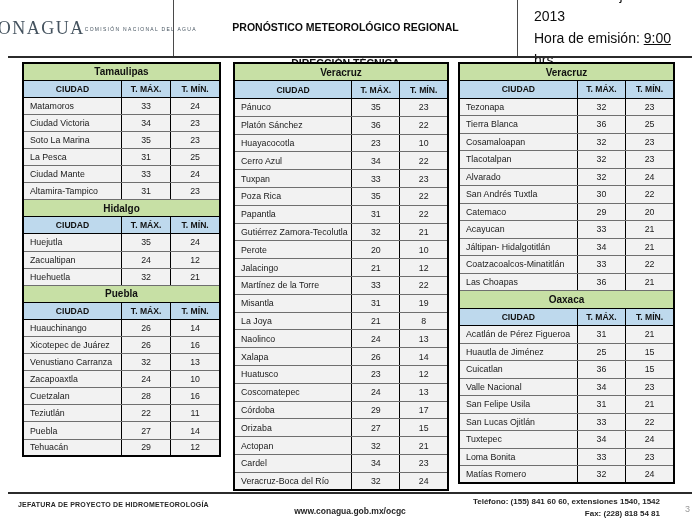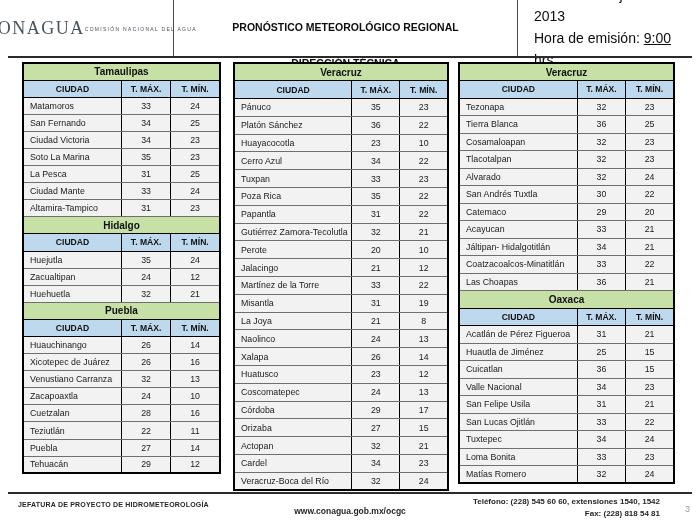--- a/index.html
+++ b/index.html
@@ -134,25 +134,20 @@
               <td class="chead">CIUDAD</td>
               <td class="chead">T. MÁX.</td>
               <td class="chead">T. MÍN.</td>
             </tr>
             <tr>
               <td class="data city">Matamoros</td>
               <td class="data num">33</td>
               <td class="data num">24</td>
             </tr>
             <tr>
-              <td class="data city">San Fernando</td>
-              <td class="data num">34</td>
-              <td class="data num">25</td>
-            </tr>
-            <tr>
               <td class="data city">Ciudad Victoria</td>
               <td class="data num">34</td>
               <td class="data num">23</td>
             </tr>
             <tr>
               <td class="data city">Soto La Marina</td>
               <td class="data num">35</td>
               <td class="data num">23</td>
             </tr>
             <tr>
@@ -499,18 +494,18 @@
             </tr>
           </tbody>
         </table>
       </div>
   </main>
 
   <div class="hrule-bottom"></div>
   <div class="f-left">JEFATURA DE PROYECTO DE HIDROMETEOROLOGÍA</div>
   <div class="f-center">www.conagua.gob.mx/ocgc</div>
   <div class="f-right">
-    <div>Teléfono: (228) 545 60 60, extensiones 1540, 1542</div>
+    <div>Teléfono: (155) 841 60 60, extensiones 1540, 1542</div>
     <div>Fax: (228) 818 54 81</div>
   </div>
   <div class="f-page">3</div>
 
 </div>
 
 </body></html>

